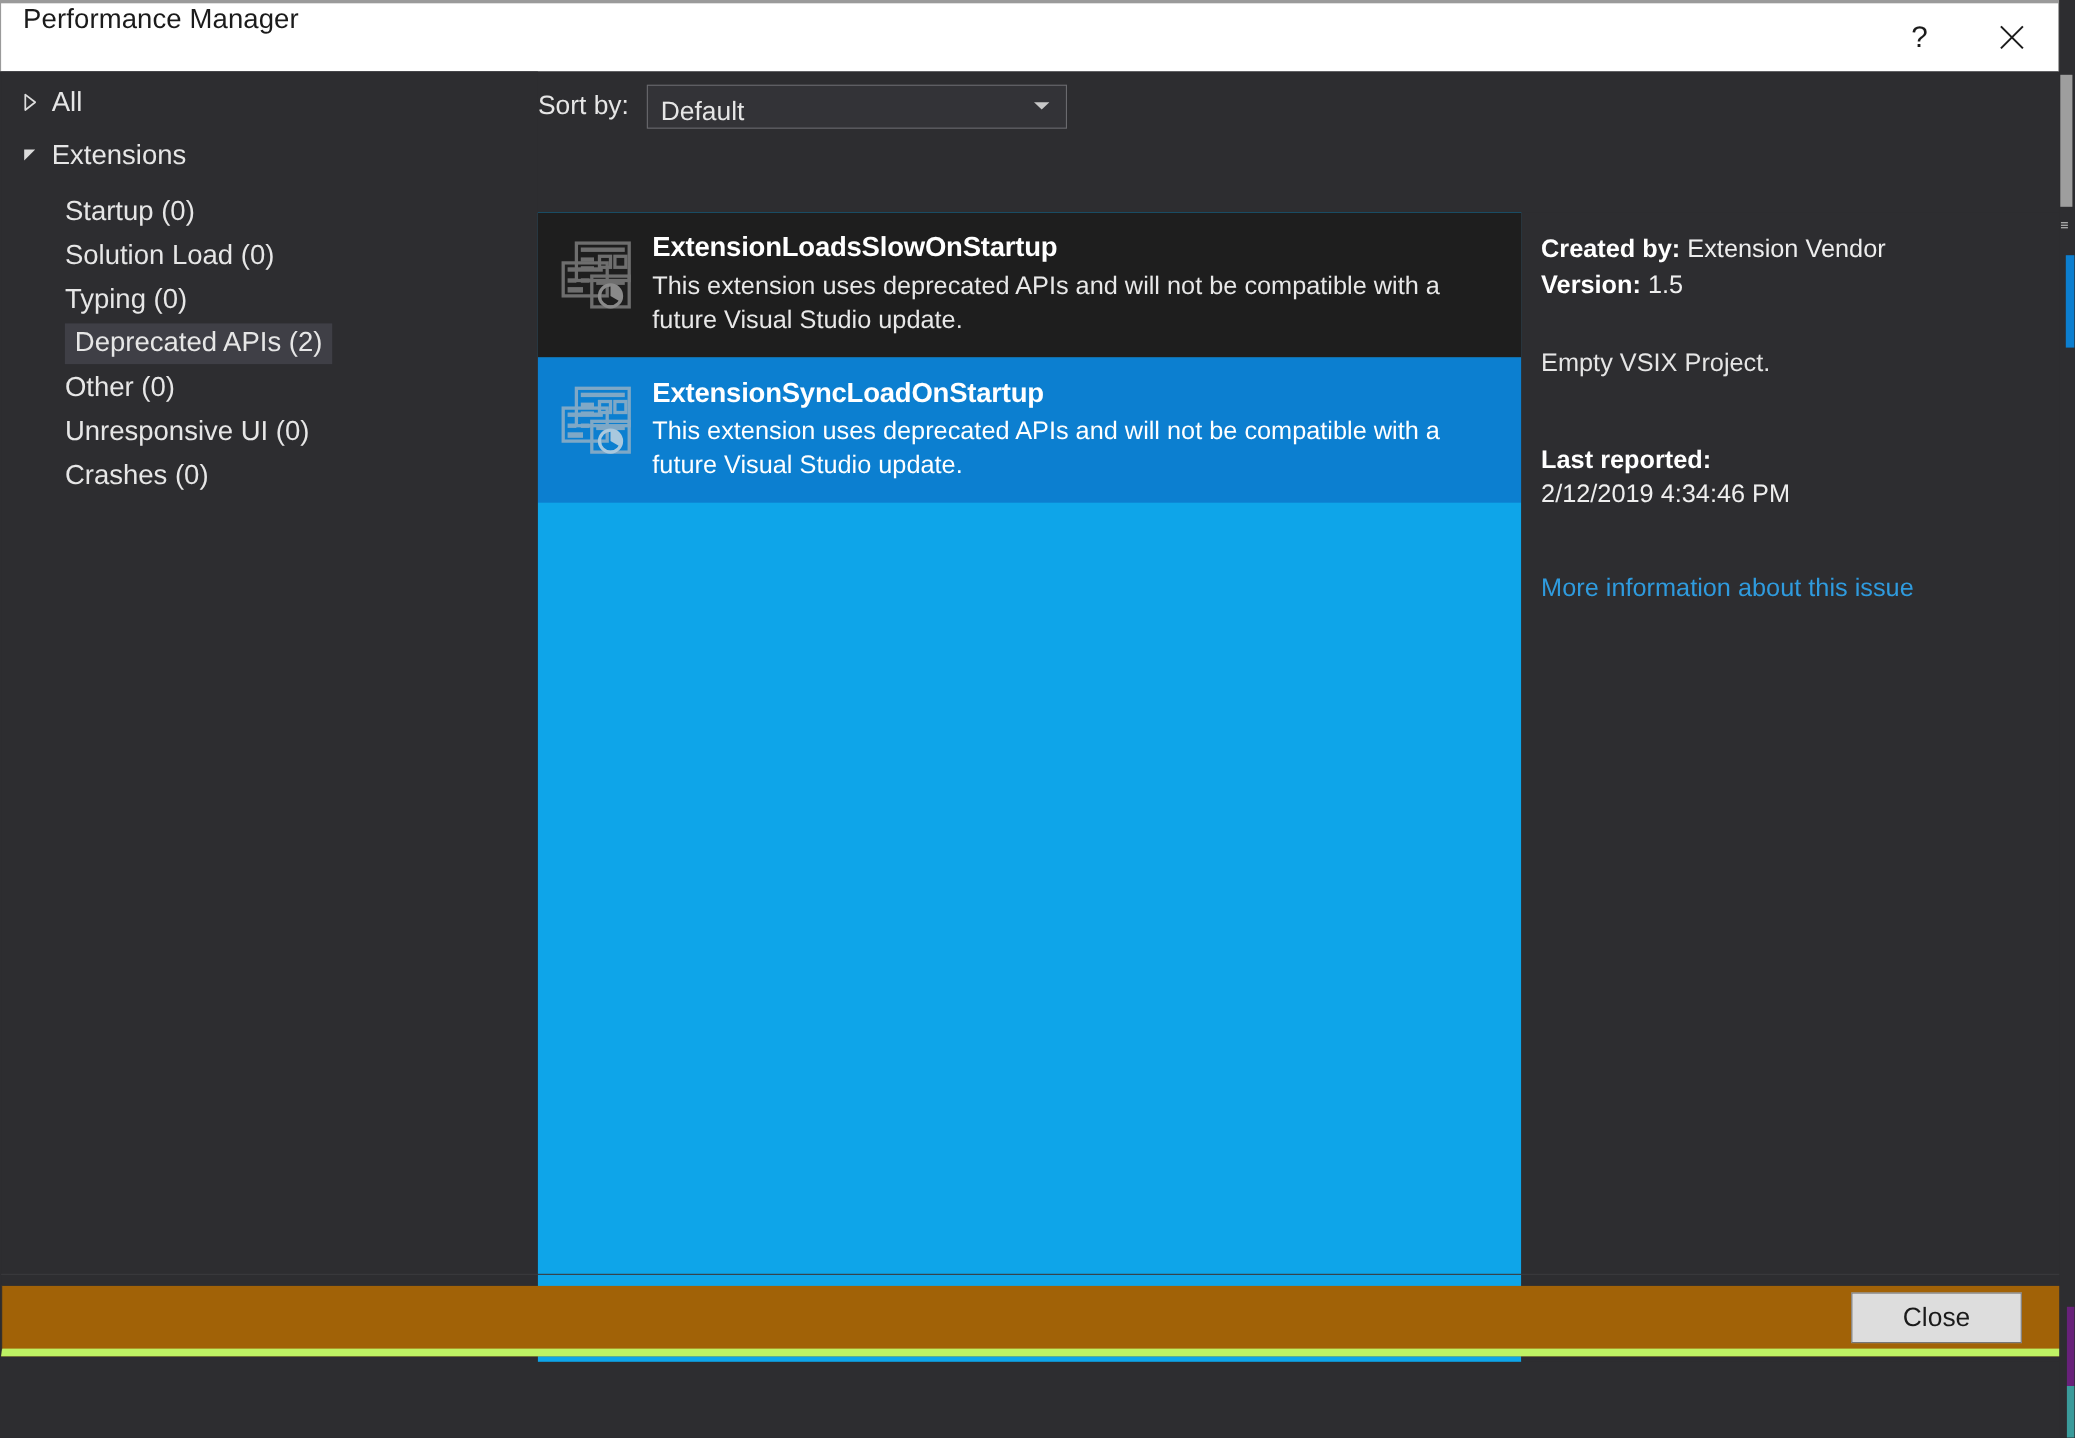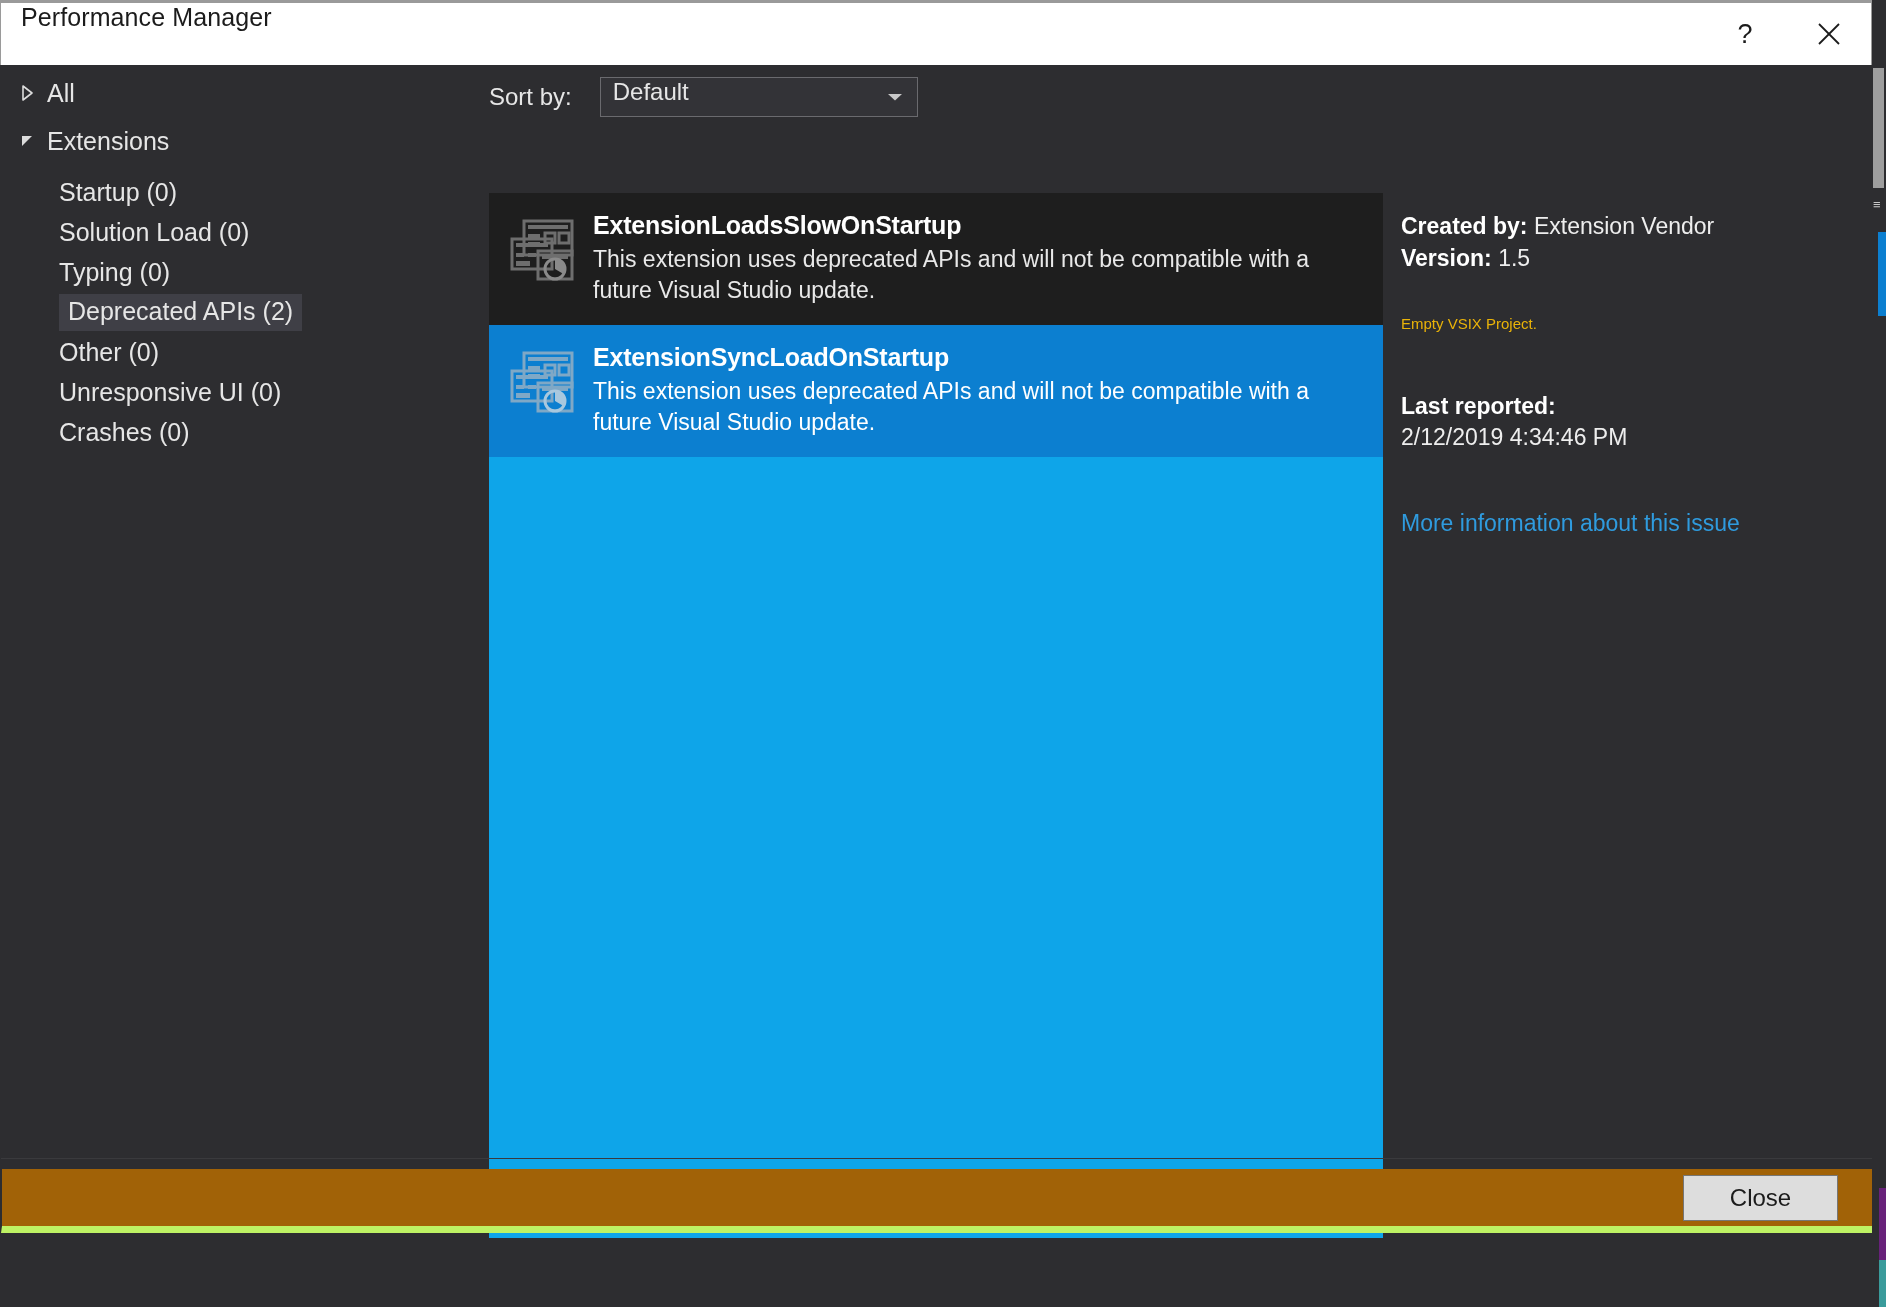--- a/index.html
+++ b/index.html
@@ -107,31 +107,31 @@
     position: absolute;
     left: 488px;
     top: 12px;
     display: flex;
     align-items: center;
     height: 40px;
   }
   .sort-label {
     color: #e6e6e6;
     font-size: 24px;
-    margin-right: 28px;
+    margin-right: 16px;
     text-align: center;
   }
   .combo {
     position: relative;
-    width: 318px;
+    width: 382px;
     height: 40px;
     background: #333337;
     border: 1px solid #6a6a6e;
     display: flex;
-    align-items: flex-start;
+    align-items: flex-end;
   }
   .combo-value {
     color: #e6e6e6;
     font-size: 24px;
     margin-left: 12px;
   }
   .combo-arrow {
     position: absolute;
     right: 14px;
     top: 50%;
@@ -194,21 +194,21 @@
   }
   .detail-line {
     font-size: 23px;
     color: #eeeeee;
     line-height: 1.37;
     white-space: nowrap;
   }
   .detail-key { font-weight: bold; color: #ffffff; }
   .detail-gap-lg { height: 40px; }
   .detail-gap-xl { height: 56px; }
-  .detail-block { font-size: 15px; color: #eab308; line-height: 1.37; }
+  .detail-block { font-size: 23px; color: #e5e5e5; line-height: 1.37; }
   .detail-link {
     font-size: 23px;
     color: #2f9bde;
     text-decoration: none;
     white-space: nowrap;
   }
 
   
   .edge-strip {
     position: absolute;

